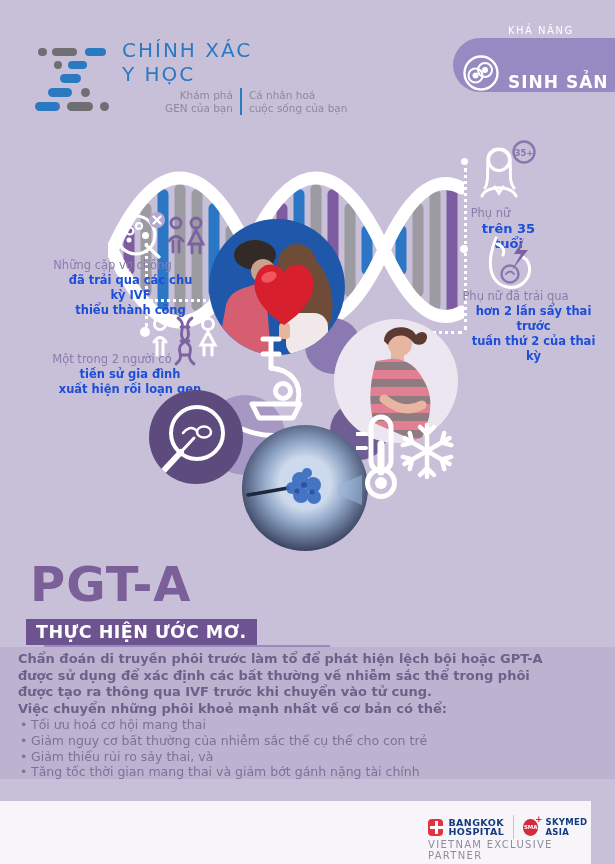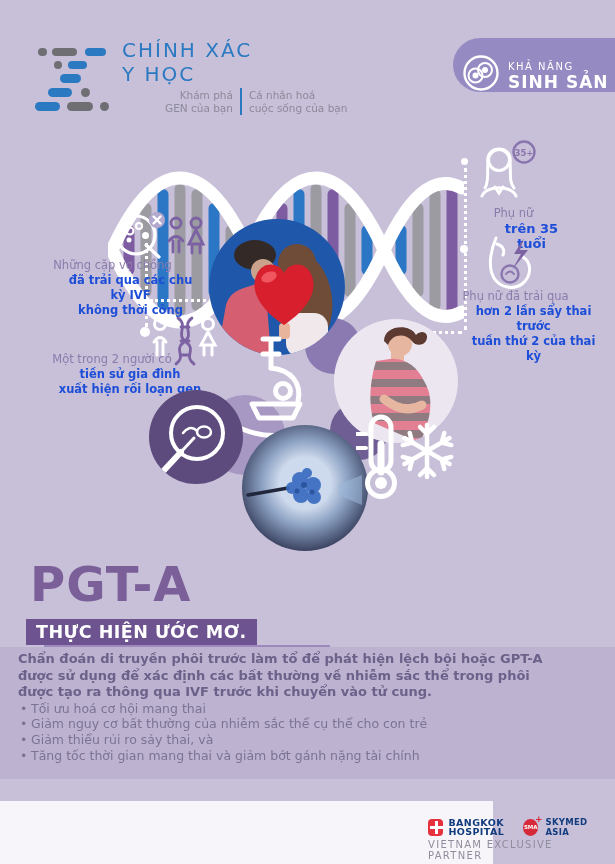--- a/index.html
+++ b/index.html
@@ -10,21 +10,21 @@
   .logomark{left:30px;top:42px;width:90px;height:74px;}
   .pill{position:absolute;height:8px;border-radius:5px;}
   .pill.b{background:#2b7ac1;} .pill.g{background:#6f6f73;}
   .brandtxt{left:122px;top:38px;color:#2b7ac1;font-size:20px;letter-spacing:2px;line-height:24px;font-weight:500;}
   .tagline{left:122px;top:88px;display:flex;align-items:center;color:#8d8a99;font-size:10.5px;line-height:13px;margin-left:43px;}
   .tagdiv{width:2px;height:27px;background:#2b7ac1;margin:0 7px;}
   .badge{right:0;top:38px;width:162px;height:54px;background:#958ac2;border-radius:27px 0 0 27px;
          display:flex;align-items:flex-end;padding-left:9px;box-sizing:border-box;color:#fff;}
   .badge .txt{margin-left:8px;}
   .badge .s{font-size:10px;letter-spacing:1.5px;}
-  .badge .bg{font-size:17px;font-weight:bold;letter-spacing:1px;}
+  .badge .bg{font-size:17px;font-weight:bold;letter-spacing:1px;margin-top:36px;}
   
   .dot{position:absolute;background:#fff;border-radius:50%;}
   .vdots{position:absolute;width:0;border-left:3px dotted #fff;}
   .hdots{position:absolute;height:0;border-top:3px dotted #fff;}
   
   .lab{position:absolute;text-align:center;font-size:11.5px;line-height:15px;color:#8a7cab;}
   .lab b{display:block;color:#1d4ed8;margin-left:36px;}
   
   .circle{position:absolute;border-radius:50%;overflow:hidden;}
   
@@ -35,21 +35,21 @@
         line-height:24px;padding:0 28px;letter-spacing:.5px;}
   
   .panel{left:0;top:647px;width:615px;height:132px;background:#bdb3d1;box-sizing:border-box;
          padding:4px 18px 0 18px;overflow:hidden;}
   .para div{font-size:13px;font-weight:bold;color:#6b6189;line-height:16.5px;}
   .lead{font-size:13px;font-weight:bold;color:#6b6189;line-height:16.5px;}
   .blist{margin:0;padding:0;list-style:none;}
   .blist li{font-size:12.5px;color:#7b7394;line-height:15.8px;padding-left:13px;position:relative;}
   .blist li::before{content:"•";position:absolute;left:2px;}
   
-  .footer{left:0;top:801px;width:493px;height:63px;background:#f7f5fa;}
+  .footer{left:0;top:801px;width:591px;height:63px;background:#f7f5fa;}
   .logos{position:absolute;left:428px;top:14px;width:180px;}
   .lrow{display:flex;align-items:center;justify-content:center;}
   .bkk-ic{width:17px;height:17px;background:#e5323e;border-radius:4px;position:relative;margin-right:5px;}
   .bkk-ic::before{content:"";position:absolute;left:7px;top:2px;width:3px;height:13px;background:#fff;}
   .bkk-ic::after{content:"";position:absolute;left:2px;top:7px;width:13px;height:3px;background:#fff;}
   .bkk-t{font-size:9.5px;line-height:9.5px;font-weight:bold;color:#123c7e;letter-spacing:.4px;}
   .ldiv{width:1px;height:24px;background:#c4c2cc;margin:0 9px;}
   .sma-ic{width:17px;height:17px;background:#d6293a;border-radius:50%;color:#fff;font-size:5.5px;font-weight:bold;
           display:flex;align-items:center;justify-content:center;margin-right:4px;position:relative;}
   .sma-ic::after{content:"+";position:absolute;right:-4px;top:-5px;color:#d6293a;font-size:9px;font-weight:bold;}
@@ -154,21 +154,21 @@
     <g stroke="#7c62a2" stroke-width="2.8" fill="none" stroke-linecap="round">
       <circle cx="64" cy="13" r="5"></circle>
       <path d="M57,31 q7,-9 14,0 M61,31 v11 M67,31 v11"></path>
       <circle cx="84" cy="13" r="5"></circle>
       <path d="M77,34 L91,34 L84,20 Z M80,34 v9 M88,34 v9"></path>
     </g>
   </svg>
   <div class="lab" style="left:25px;top:258px;width:175px;">
     <span>Những cặp vợ chồng</span>
     <b>đã trải qua các chu kỳ IVF</b>
-    <b>không thời công</b>
+    <b>thiểu thành công</b>
   </div>
 
   <svg class="abs" style="left:148px;top:314px;" width="72" height="52" viewBox="0 0 72 52">
     <g stroke="#fff" stroke-width="3" fill="none" stroke-linecap="round">
       <circle cx="12" cy="10" r="5.5"></circle>
       <path d="M6,28 q6,-9 12,0 M9,28 v13 M15,28 v13"></path>
       <circle cx="60" cy="10" r="5.5"></circle>
       <path d="M53,31 L67,31 L60,18 Z M56,31 v10 M64,31 v10"></path>
     </g>
     <g stroke="#7c62a2" stroke-width="2.8" fill="none" stroke-linecap="round">
@@ -187,21 +187,21 @@
     <g stroke="#fff" stroke-width="3" fill="none" stroke-linecap="round">
       <circle cx="26" cy="20" r="10.5"></circle>
       <path d="M15,21 C13,5 39,5 37,21"></path>
       <path d="M15,20 C14,35 16,42 12,48 M37,20 C38,35 36,42 41,48"></path>
       <path d="M9,56 C13,45 39,45 43,56"></path>
       <path d="M22,47 L26,53 L30,47"></path>
     </g>
     <circle cx="51" cy="12" r="10.5" fill="none" stroke="#8a76ae" stroke-width="2.4"></circle>
     <text x="51" y="15.5" font-size="8.5" font-weight="bold" fill="#8a76ae" text-anchor="middle">35+</text>
   </svg>
-  <div class="lab" style="left:456px;top:206px;width:115px;">
+  <div class="lab" style="left:433px;top:206px;width:115px;">
     <span>Phụ nữ</span>
     <b style="font-size:13px;">trên 35 tuổi</b>
   </div>
 
   <svg class="abs" style="left:480px;top:236px;" width="60" height="56" viewBox="0 0 60 56">
     <g stroke="#fff" stroke-width="3" fill="none" stroke-linecap="round">
       <path d="M16,2 C10,16 8,32 14,42 C20,52 34,54 42,48"></path>
       <path d="M42,48 C52,40 52,27 43,21"></path>
       <path d="M17,8 C23,10 25,14 23,19"></path>
     </g>
@@ -319,20 +319,21 @@
   <div class="abs pgta">PGT-A</div>
   <div class="abs bar1">THỰC HIỆN ƯỚC MƠ.</div>
   <div class="abs bar2">TĂNG CƠ HỘI MANG THAI.</div>
 
   <div class="abs panel">
     <div class="para">
       <div>Chẩn đoán di truyền phôi trước làm tổ để phát hiện lệch bội hoặc GPT-A</div>
       <div>được sử dụng để xác định các bất thường về nhiễm sắc thể trong phôi</div>
       <div>được tạo ra thông qua IVF trước khi chuyển vào tử cung.</div>
     </div>
+    <div class="lead">Việc chuyển những phôi khoẻ mạnh nhất về cơ bản có thể:</div>
     <ul class="blist">
       <li>Tối ưu hoá cơ hội mang thai</li>
       <li>Giảm nguy cơ bất thường của nhiễm sắc thể cụ thể cho con trẻ</li>
       <li>Giảm thiểu rủi ro sảy thai, và</li>
       <li>Tăng tốc thời gian mang thai và giảm bớt gánh nặng tài chính</li>
     </ul>
   </div>
 
   <div class="abs footer">
     <div class="logos">

